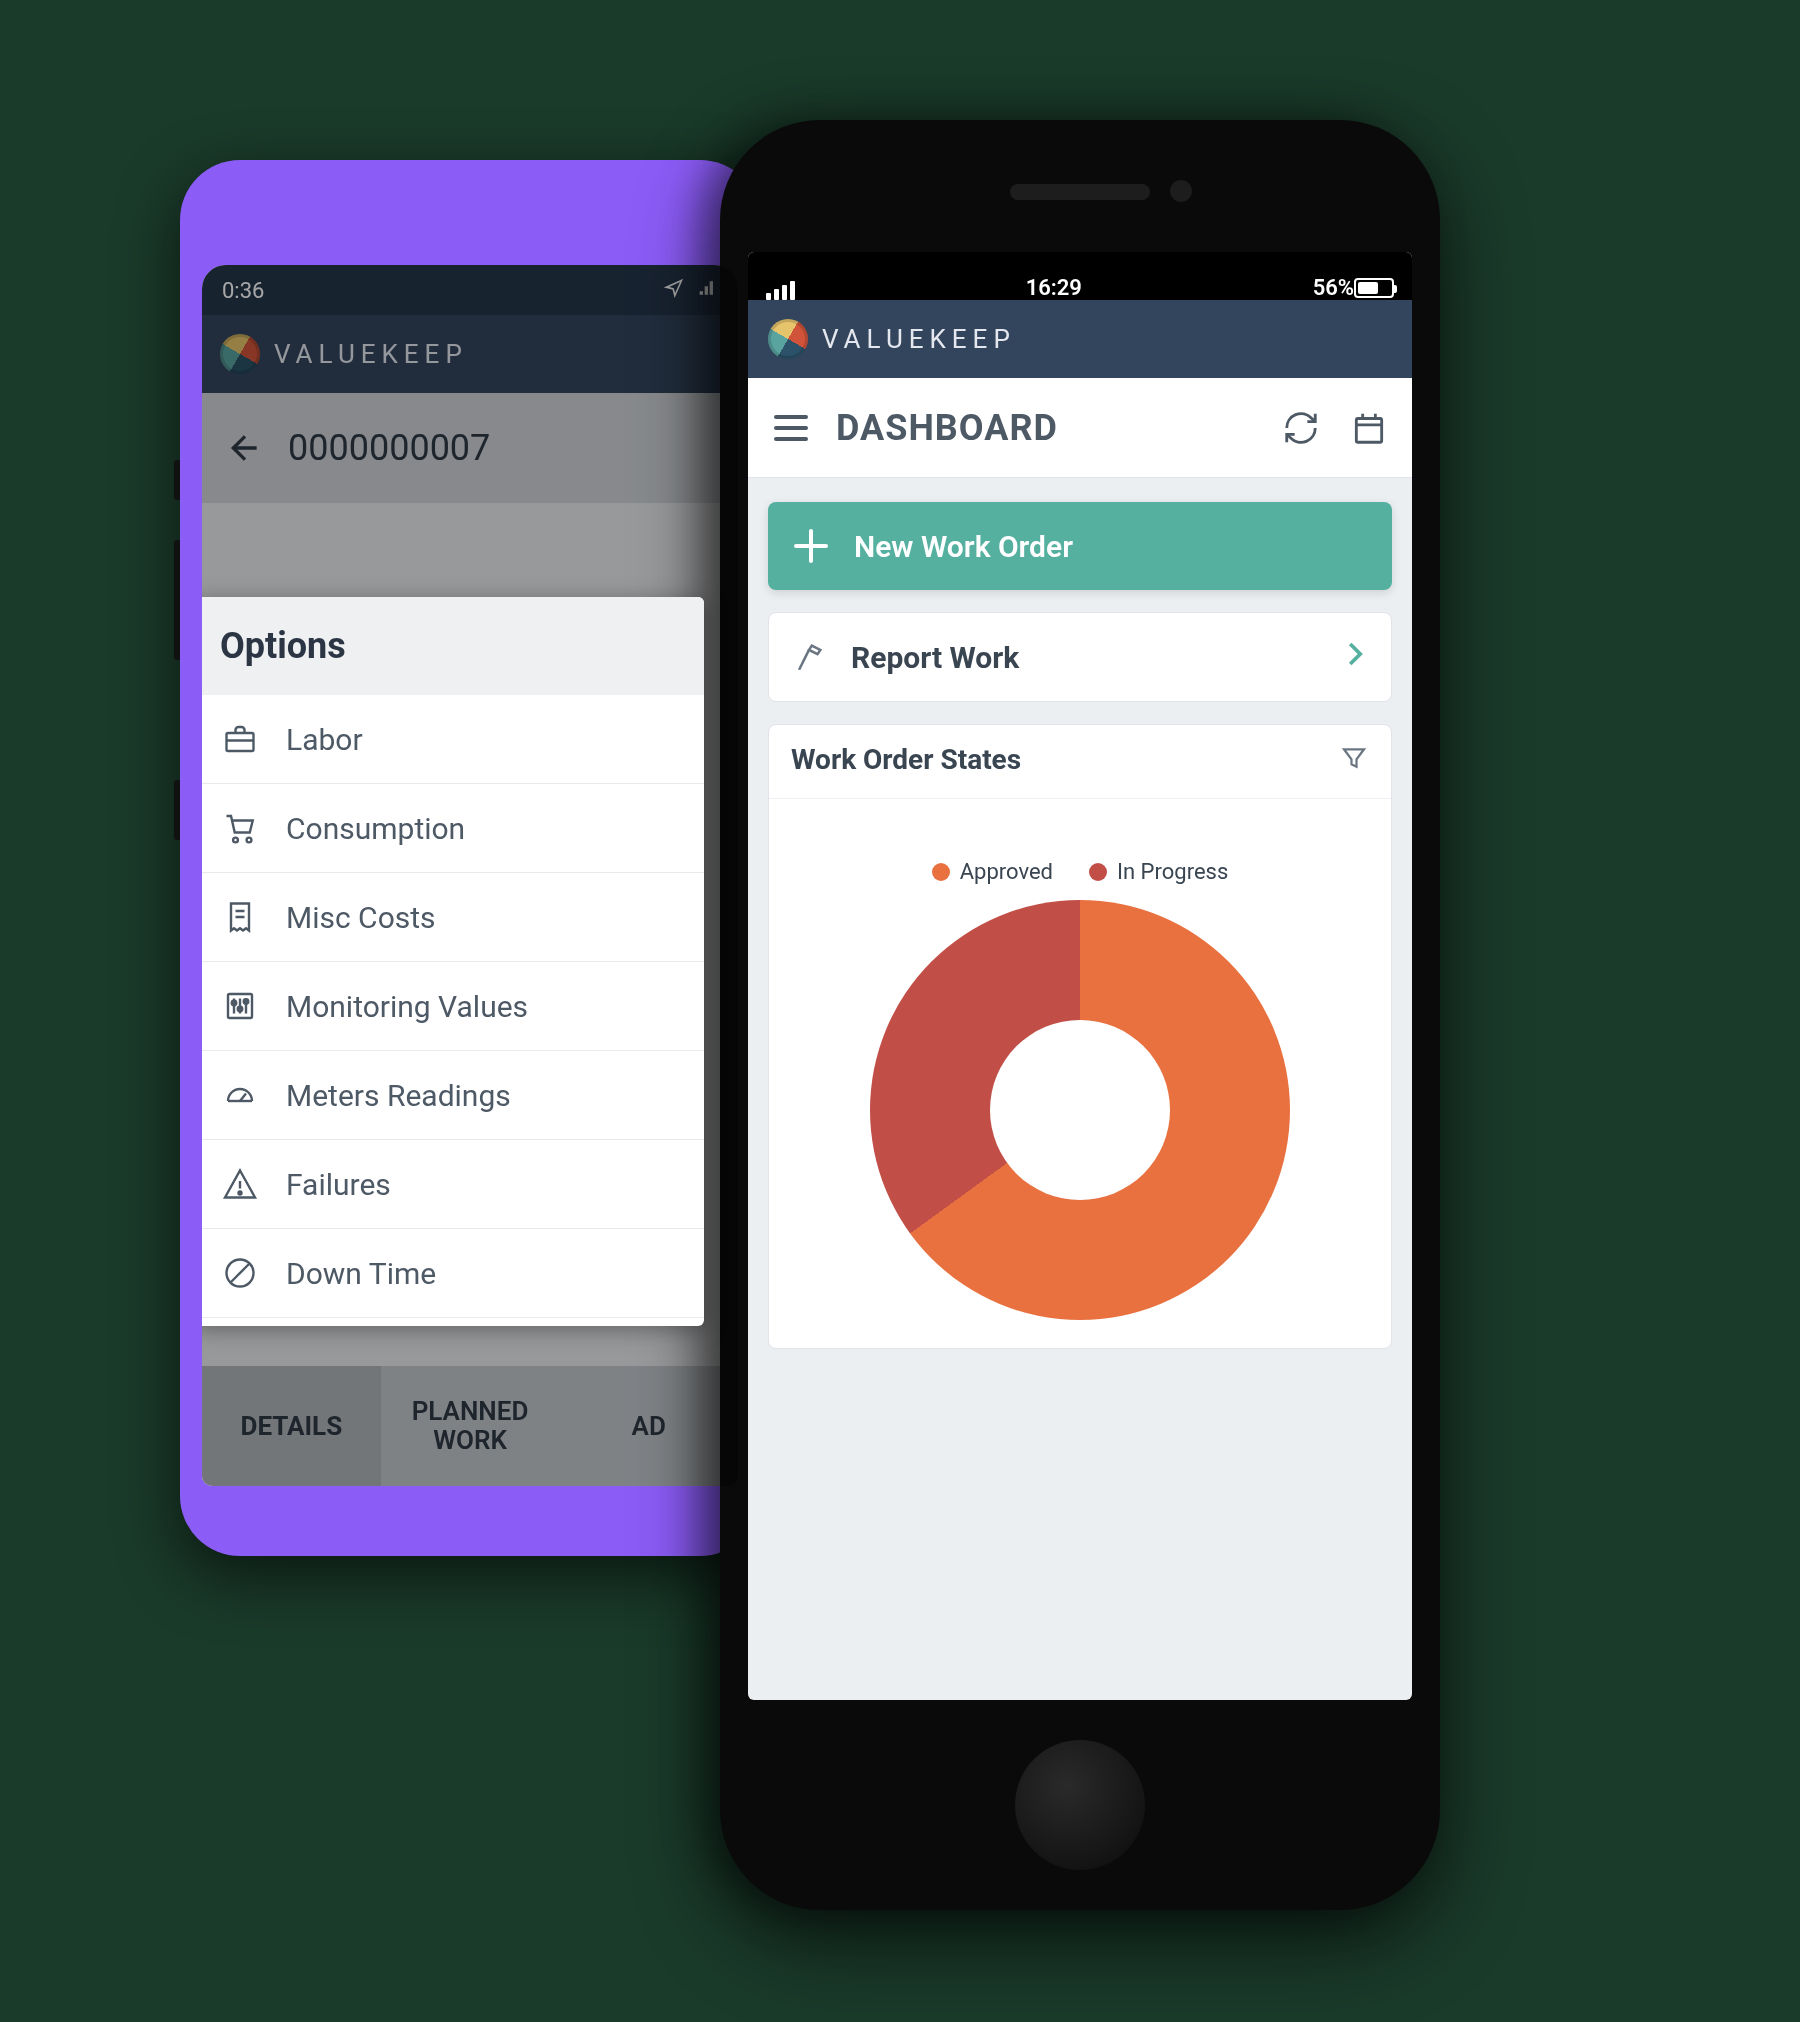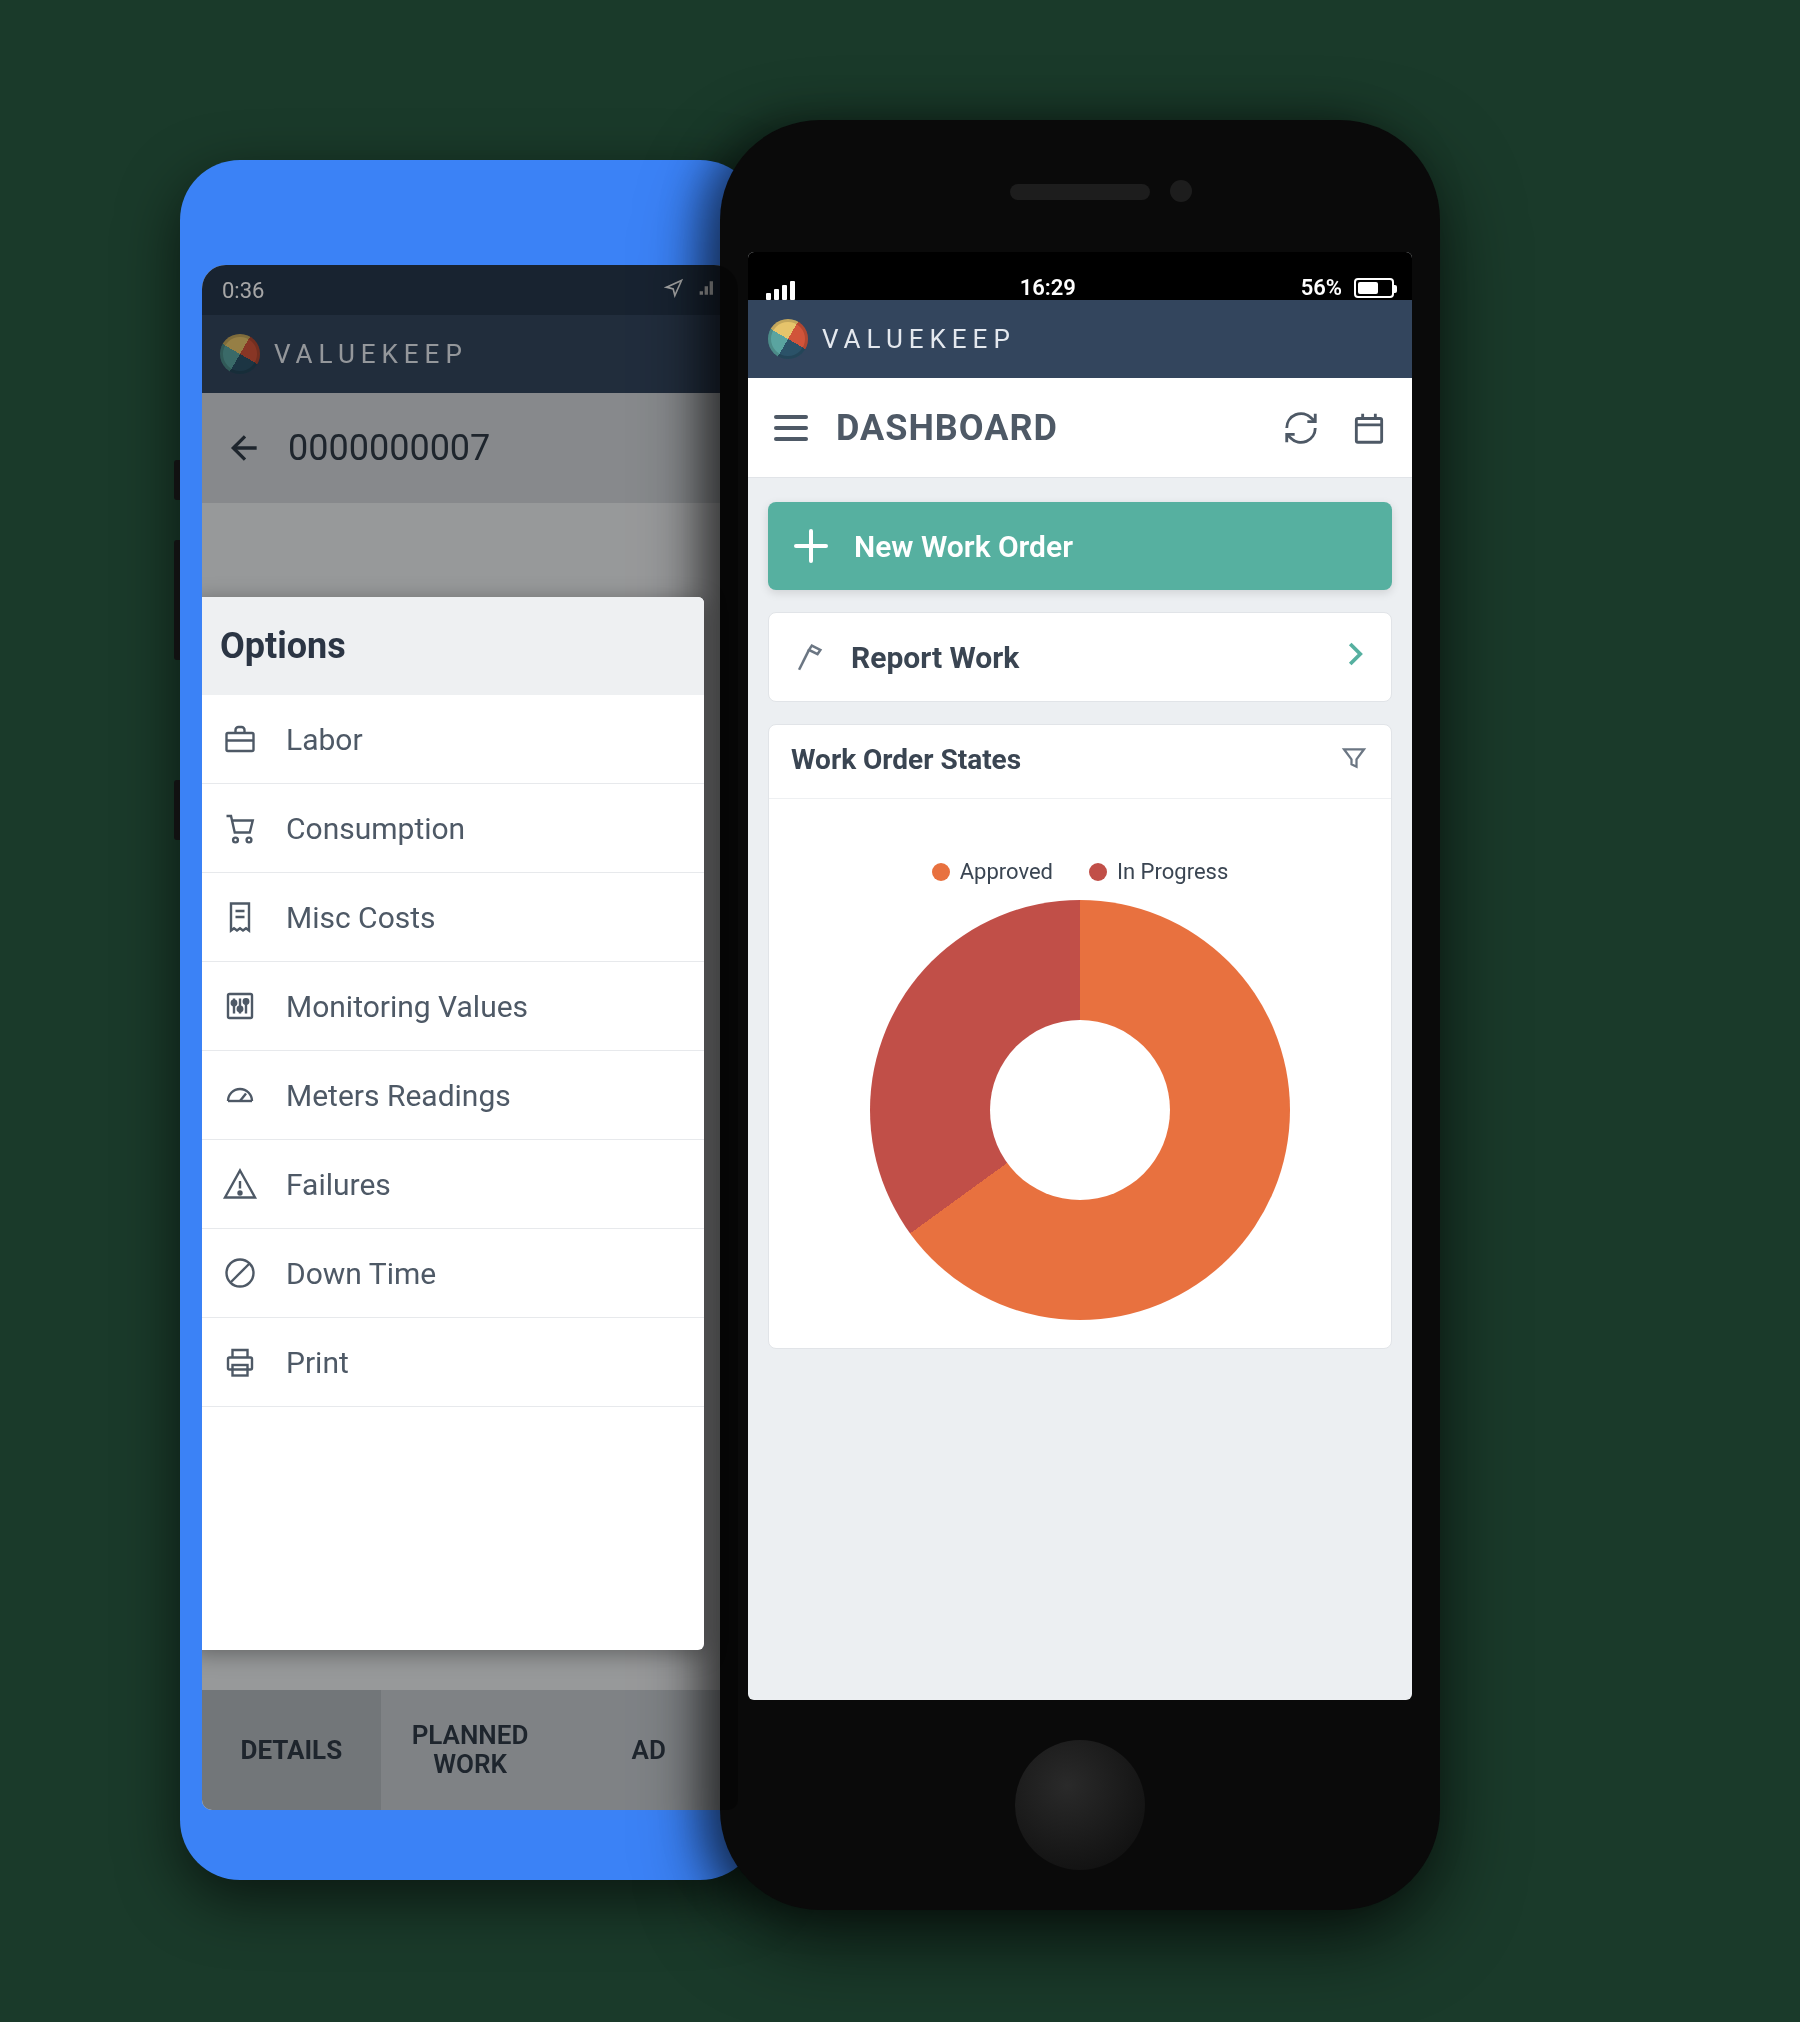--- a/index.html
+++ b/index.html
@@ -18,22 +18,22 @@
     width: 1440px;
     height: 1820px;
   }
 
   
   .phone-back {
     position: absolute;
     left: 0px;
     top: 40px;
     width: 580px;
-    height: 1720px;
-    background: #3b82f6;
+    height: 1396px;
+    background: #8b5cf6;
     border-radius: 60px;
     box-shadow: 0 20px 60px rgba(0,0,0,0.6);
     padding: 0;
   }
   .phone-back .screen {
     position: absolute;
     left: 22px;
     right: 22px;
     top: 105px;
     bottom: 70px;
@@ -117,21 +117,21 @@
   .phone-front .camera { position: absolute; top: 60px; left: 50%; transform: translateX(90px); width: 22px; height: 22px; background:#1d1d1d; border-radius:50%;}
   .phone-front .home { position:absolute; bottom: 40px; left:50%; transform:translateX(-50%); width: 130px; height: 130px; border-radius:50%; background: radial-gradient(circle at 40% 35%, #2a2a2a, #0b0b0b);}
   .phone-front .screen {
     position: absolute; left: 28px; right: 28px; top: 132px; bottom: 210px;
     background: #eceff2; border-radius: 6px; overflow: hidden;
   }
 
   .front-statusbar {
     height: 48px; background: #000; color:#fff; display:flex; align-items:flex-end; justify-content:space-between; padding: 0 18px; font-size: 22px; font-weight: 600;
   }
-  .front-statusbar .left, .front-statusbar .right { display:flex; align-items:center; gap:12px;}
+  .front-statusbar .left, .front-statusbar .right { display:flex; align-items:center; gap:0;}
   .signal { display:flex; align-items:flex-end; gap:3px;}
   .signal span{ width:5px; background:#fff; border-radius:1px;}
   .signal span:nth-child(1){height:7px;} .signal span:nth-child(2){height:11px;} .signal span:nth-child(3){height:15px;} .signal span:nth-child(4){height:19px;}
   .battery { position: relative; width: 40px; height: 20px; border: 2px solid #fff; border-radius: 4px; }
   .battery::after { content:""; position:absolute; right:-5px; top:5px; width:3px; height:8px; background:#fff; border-radius:0 2px 2px 0;}
   .battery .lvl { position:absolute; left:2px; top:2px; bottom:2px; width: 56%; background:#fff; border-radius:2px;}
 
   .front-brandbar { height: 78px; background:#33455d; display:flex; align-items:center; gap:14px; padding:0 20px; color:#e4e8ee;}
   .front-titlebar {
     height: 100px; background:#fff; display:flex; align-items:center; padding: 0 20px; gap: 22px;

